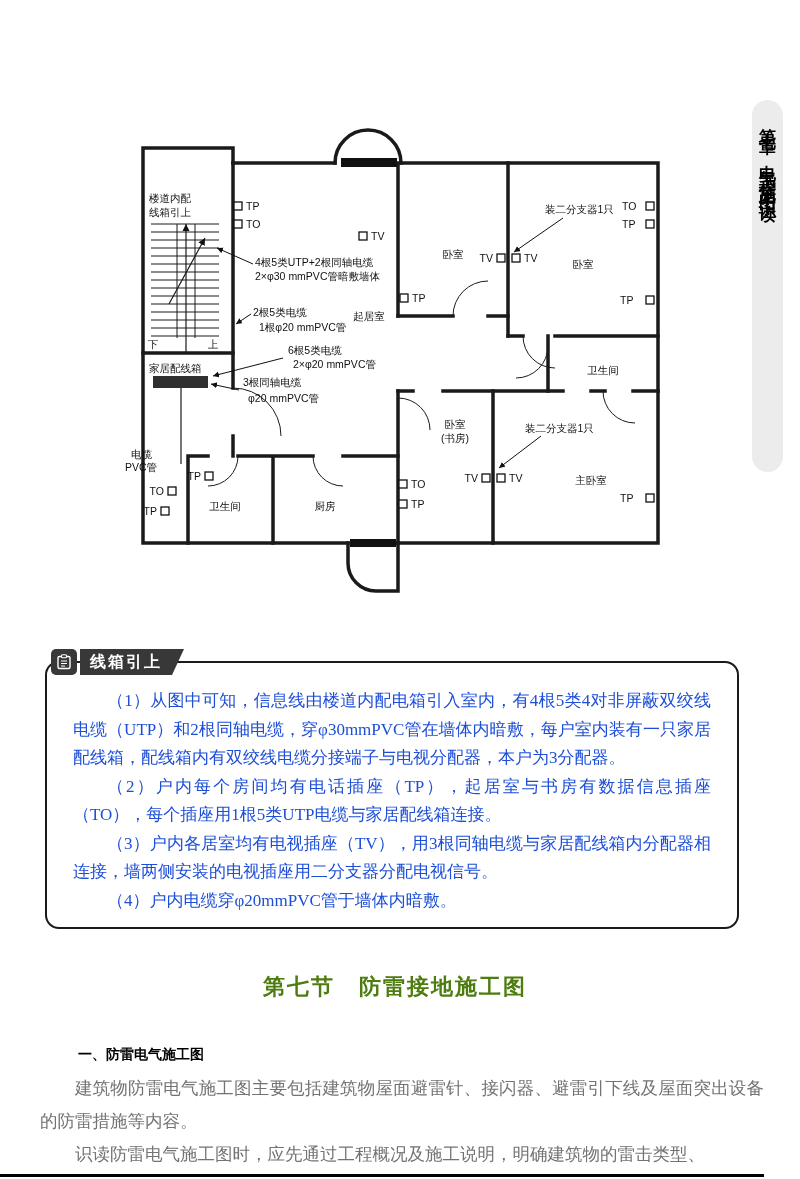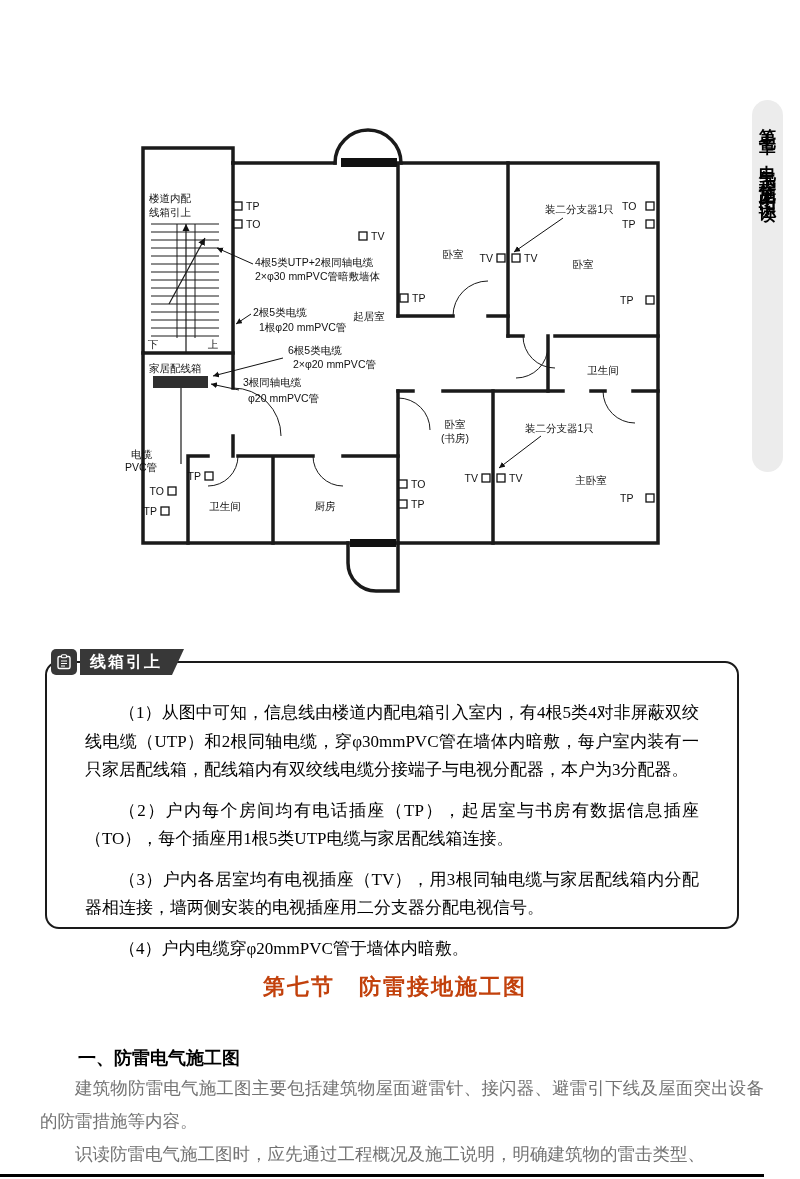--- a/index.html
+++ b/index.html
@@ -25,27 +25,27 @@
   
   .example-box{position:absolute;left:45px;top:661px;width:694px;height:268px;box-sizing:border-box;
                border:2px solid #1a1a1a;border-radius:14px;padding:24px 26px 10px 26px;}
   .example-header{position:absolute;left:4px;top:-14px;display:flex;align-items:center;gap:3px;height:26px;}
   .example-icon{width:26px;height:26px;background:#383838;border-radius:5px;display:flex;
                 align-items:center;justify-content:center;}
   .example-banner{background:#383838;color:#fff;font-family:"Liberation Sans",sans-serif;
                   font-weight:bold;font-size:16px;height:26px;line-height:26px;
                   padding:0 22px 0 10px;letter-spacing:2px;
                   clip-path:polygon(0 0,100% 0,calc(100% - 12px) 100%,0 100%);}
-  .ex-para{margin:12px;font-size:17px;line-height:28.5px;text-indent:2em;text-align:justify;color:#000000;}
+  .ex-para{margin:0;font-size:17px;line-height:28.5px;text-indent:2em;text-align:justify;color:#1d4ed8;}
 
   
   .section-title{position:absolute;left:0;top:972px;width:790px;margin:0;text-align:center;
                  font-family:"Liberation Sans",sans-serif;font-weight:bold;font-size:22px;
-                 letter-spacing:2px;color:#c2410c;}
-  .subsection{position:absolute;left:78px;top:1046px;margin:0;font-size:18px;font-weight:bold;color:#000;}
+                 letter-spacing:2px;color:#4d7c0f;}
+  .subsection{position:absolute;left:78px;top:1046px;margin:0;font-size:14px;font-weight:bold;color:#000;}
   .body-text{position:absolute;left:40px;top:1072px;width:724px;}
   .body-para{margin:0;font-size:17.5px;line-height:33px;text-indent:2em;text-align:justify;color:#737373;}
 
   .bottom-rule{position:absolute;left:0;top:1174px;width:764px;height:2.5px;background:#000;}
 </style>
 </head>
 <body>
 
 <div class="page">
 

